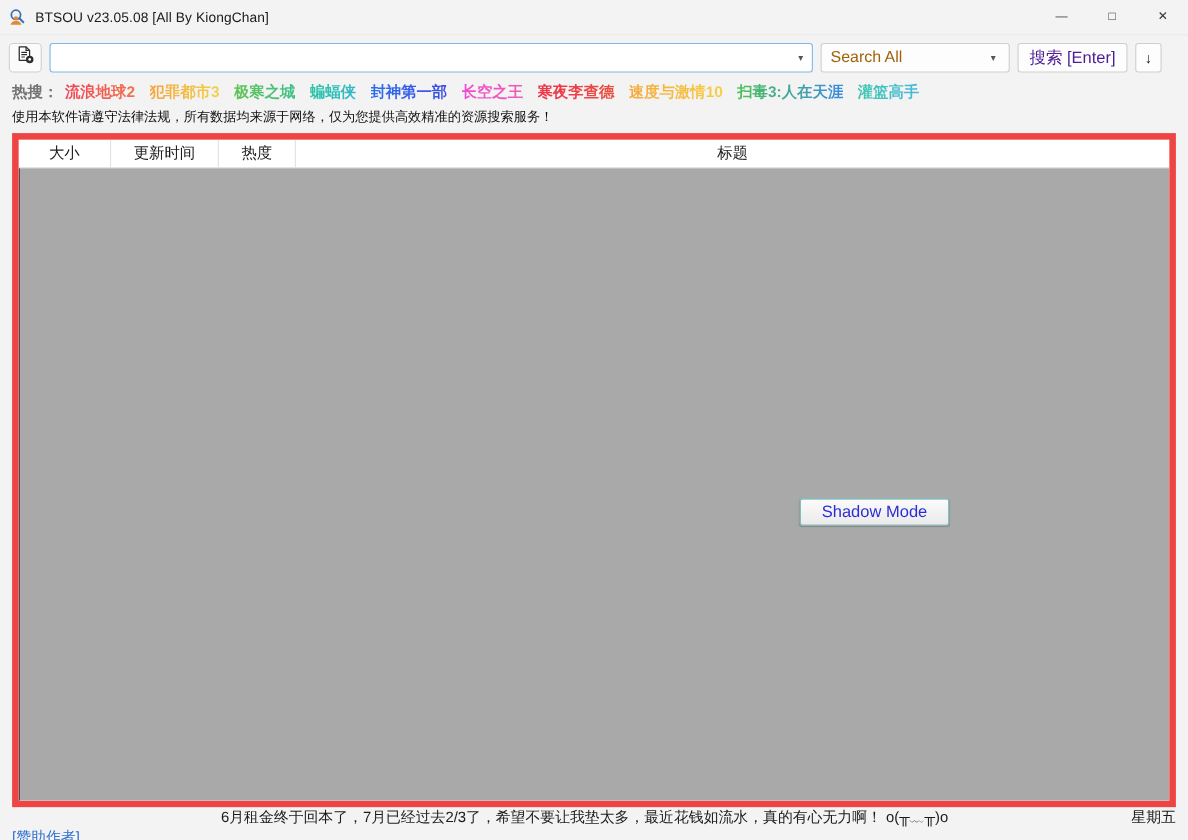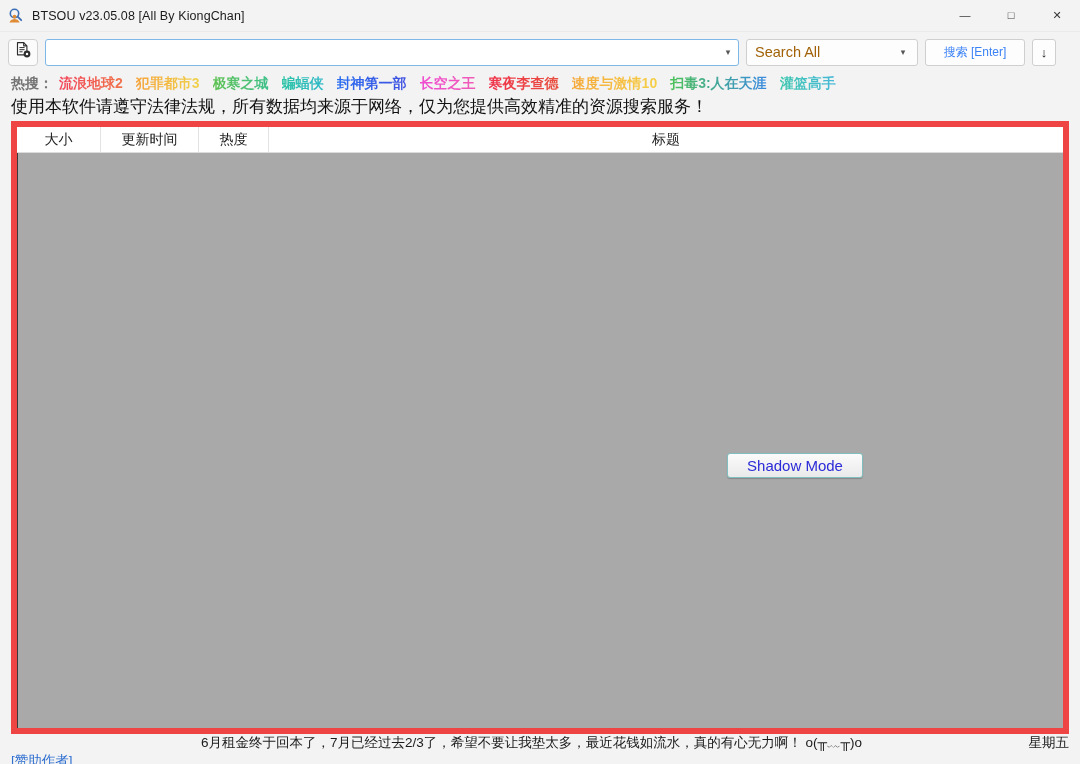--- a/index.html
+++ b/index.html
@@ -141,22 +141,22 @@
 
   .search-btn {
     flex: 0 0 100px;
     height: 27px;
     border: 1px solid #cfcfcf;
     border-radius: 3px;
     background: #fdfdfd;
     display: flex;
     align-items: center;
     justify-content: center;
-    font-size: 12px;
-    color: #3b82f6;
+    font-size: 15px;
+    color: #4c1d95;
     box-sizing: border-box;
     cursor: pointer;
   }
   .down-btn {
     flex: 0 0 24px;
     height: 27px;
     border: 1px solid #cfcfcf;
     border-radius: 3px;
     background: #fdfdfd;
     display: flex;
@@ -195,21 +195,21 @@
     -webkit-text-fill-color: transparent;
   }
 
   
   .notice-row {
     height: 23px;
     min-height: 23px;
     display: flex;
     align-items: center;
     padding-left: 11px;
-    font-size: 17px;
+    font-size: 12px;
     color: #111;
   }
 
   
   .list-panel {
     flex: 1;
     margin: 3px 11px 0 11px;
     border: 6px solid #ef4444;
     background: #ffffff;
     display: flex;

